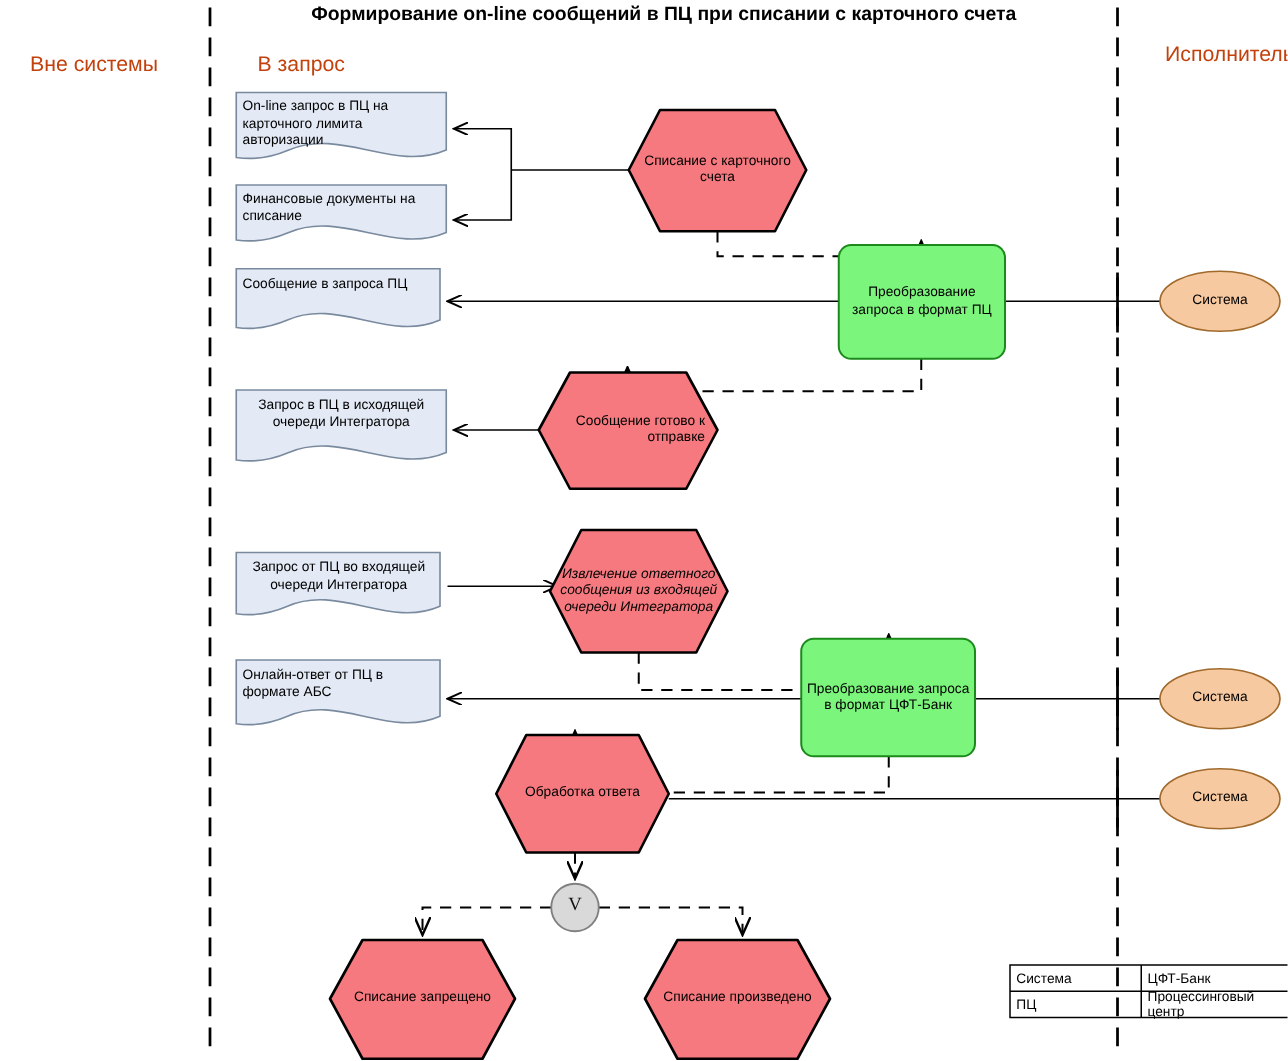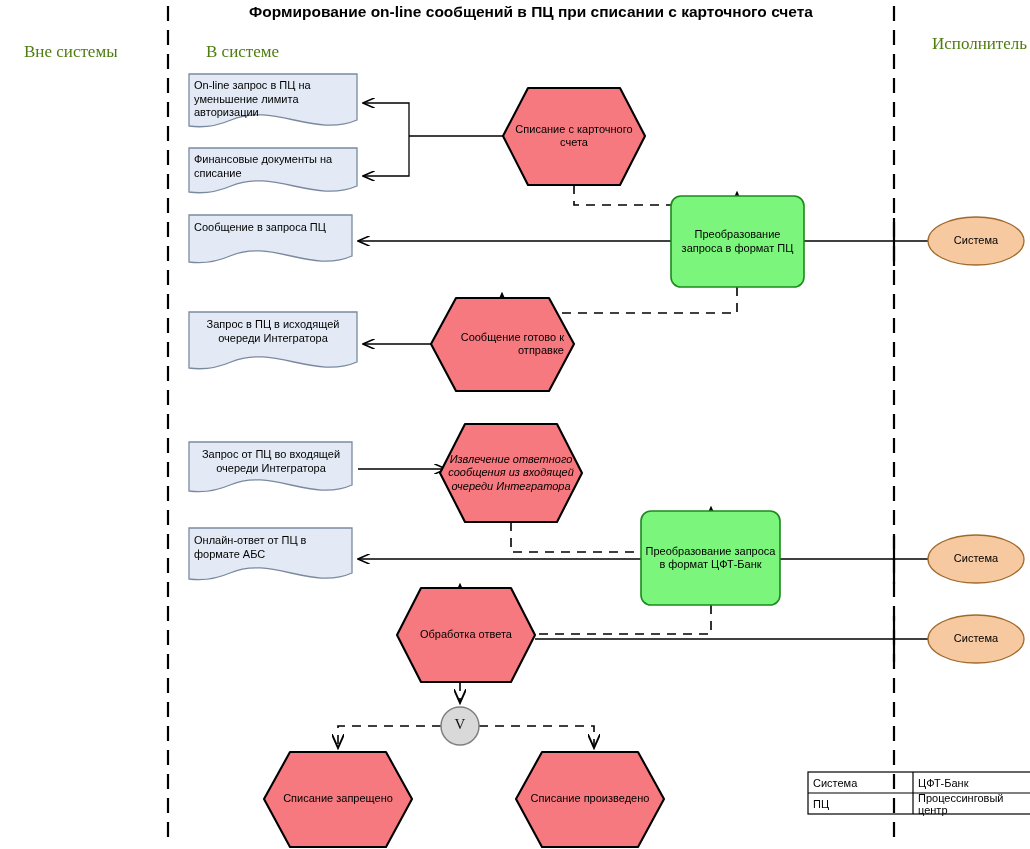--- a/index.html
+++ b/index.html
@@ -7,22 +7,22 @@
        font-family:"Liberation Sans",sans-serif;color:#000;}
   #canvas{position:absolute;left:0;top:0;width:1030px;height:849px;margin-left:16px;}
   svg.layer{position:absolute;left:0;top:0;width:1030px;height:849px;}
 
   .title{
     position:absolute;left:175px;top:2px;width:680px;
     text-align:center;font-weight:bold;font-size:15.5px;line-height:20px;
     font-family:"Liberation Sans",sans-serif;
   }
   .lane-label{
-    position:absolute;font-family:Liberation Serif, serif;font-size:17px;
-    color:#4d7c0f;white-space:nowrap;
+    position:absolute;font-family:Liberation Sans, sans-serif;font-size:17px;
+    color:#c2410c;white-space:nowrap;
   }
   .shape-text{
     position:absolute;display:flex;align-items:center;
     font-size:11px;line-height:13.5px;color:#000;
     font-family:"Liberation Sans",sans-serif;
     pointer-events:none;
   }
   .shape-text.center{justify-content:center;text-align:center;}
   .shape-text.left{justify-content:flex-start;text-align:left;}
   .doc-text{align-items:flex-start;padding-top:3px;}
@@ -133,24 +133,24 @@
     </g>
 
     <g fill="none" stroke="#000" stroke-width="1.2">
       <rect x="792" y="772" width="236" height="42"></rect>
       <line x1="792" y1="793" x2="1028" y2="793"></line>
       <line x1="897" y1="772" x2="897" y2="814"></line>
     </g>
   </svg>
 
   <div class="lane-label" style="left:8px;top:42px;">Вне системы</div>
-  <div class="lane-label" style="left:190px;top:42px;">В системе</div>
+  <div class="lane-label" style="left:190px;top:42px;">В запрос</div>
   <div class="lane-label" style="left:916px;top:34px;">Исполнитель</div>
 
-  <div class="shape-text left doc-text" style="left:178px;top:76px;width:158px;height:54px;">On-line запрос в ПЦ на уменьшение лимита авторизации</div>
+  <div class="shape-text left doc-text" style="left:178px;top:76px;width:158px;height:54px;">On-line запрос в ПЦ на карточного лимита авторизации</div>
   <div class="shape-text left doc-text" style="left:178px;top:150px;width:158px;height:44px;">Финансовые документы на списание</div>
   <div class="shape-text left doc-text" style="left:178px;top:218px;width:154px;height:42px;">Сообщение в запроса ПЦ</div>
   <div class="shape-text center doc-text" style="left:178px;top:315px;width:158px;height:48px;">Запрос в ПЦ в исходящей очереди Интегратора</div>
   <div class="shape-text center doc-text" style="left:178px;top:445px;width:154px;height:42px;">Запрос от ПЦ во входящей очереди Интегратора</div>
   <div class="shape-text left doc-text" style="left:178px;top:531px;width:154px;height:44px;">Онлайн-ответ от ПЦ в формате АБС</div>
 
   <div class="shape-text center" style="left:497px;top:105px;width:122px;height:62px;">Списание с карточного счета</div>
   <div class="shape-text center" style="left:425px;top:313px;width:123px;height:62px;text-align:right;">Сообщение готово к отправке</div>
   <div class="shape-text center" style="left:432px;top:436px;width:126px;height:74px;font-style:italic;">Извлечение ответного сообщения из входящей очереди Интегратора</div>
   <div class="shape-text center" style="left:390px;top:604px;width:120px;height:62px;">Обработка ответа</div>

